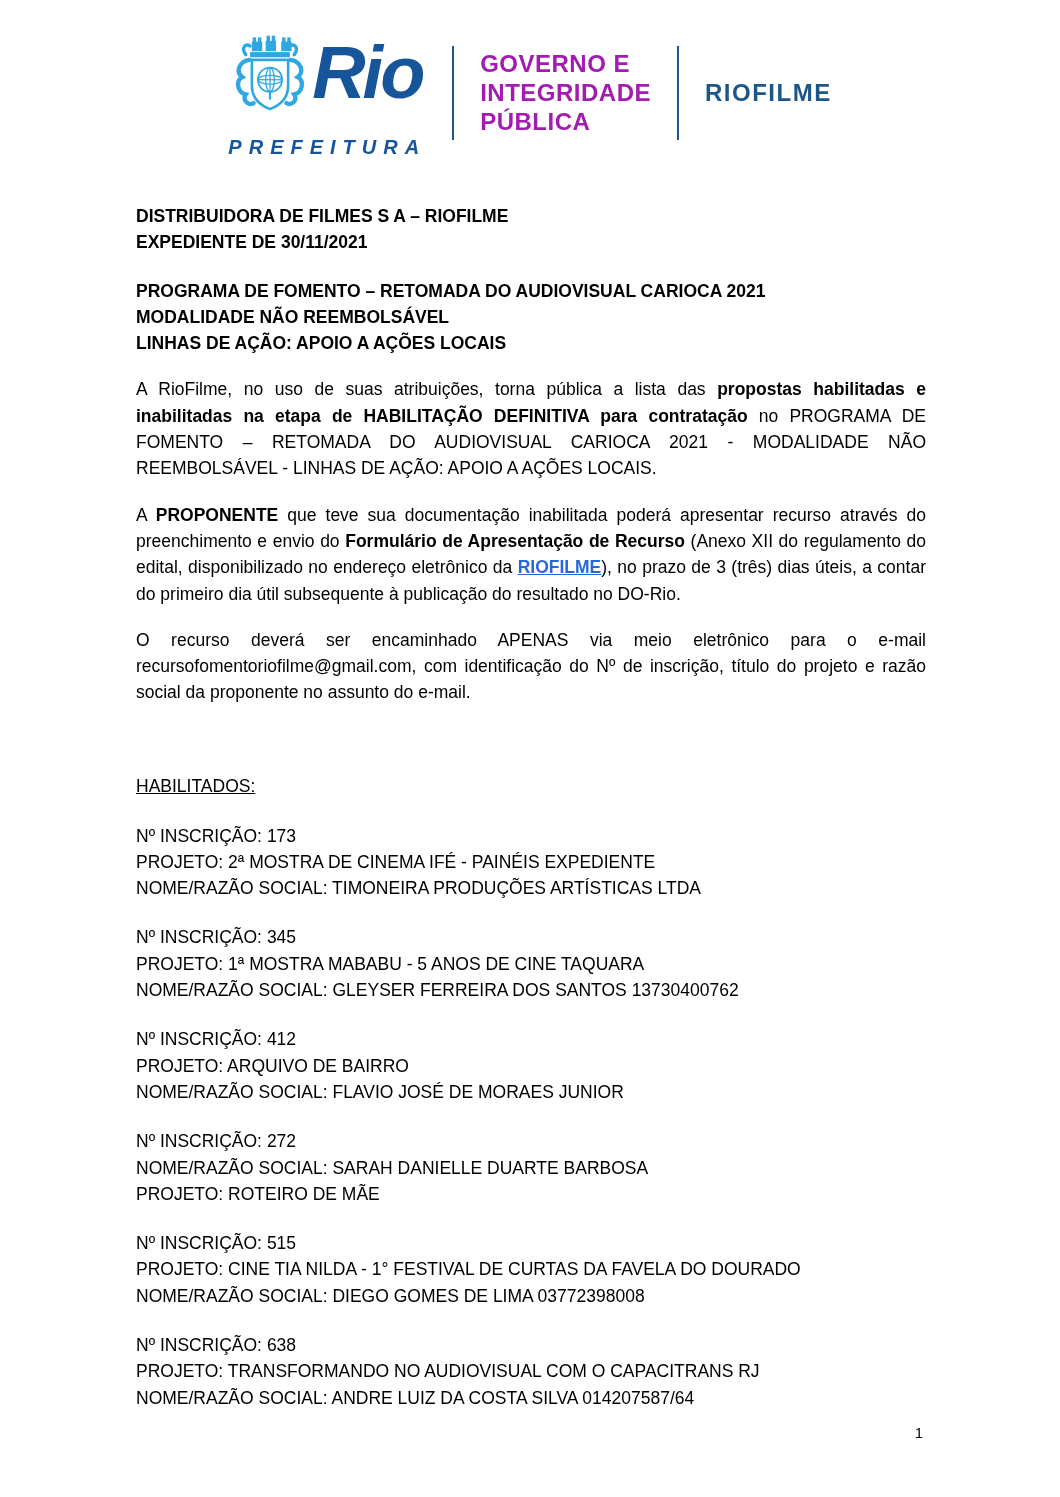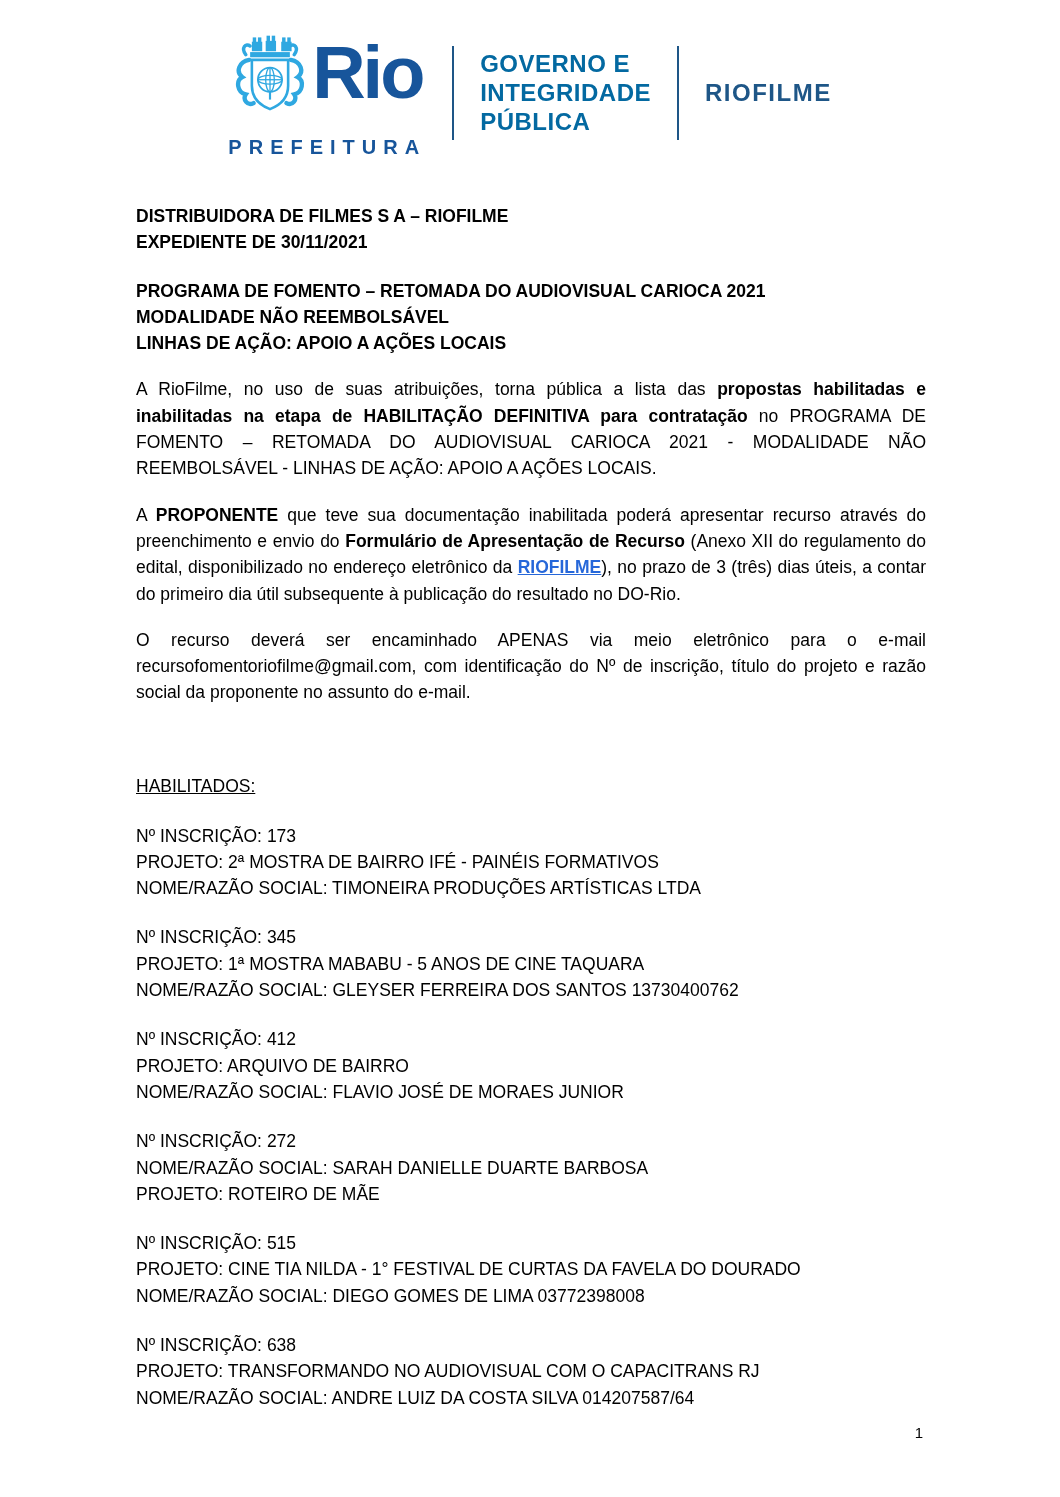--- a/index.html
+++ b/index.html
@@ -20,20 +20,21 @@
     left: 0;
     width: 100%;
     display: flex;
     justify-content: center;
     align-items: center;
   }
   .logo-rio {
     display: flex;
     flex-direction: column;
     align-items: center;
+    font-style: italic;
   }
   .logo-rio-top {
     display: flex;
     align-items: flex-start;
     gap: 4px;
   }
   .rio-wordmark {
     font-size: 74px;
     font-weight: bold;
     letter-spacing: -3px;
@@ -141,21 +142,21 @@
             <path d="M72,28 C78,20 72,14 67,18" fill="none" stroke="#2FA8E1" stroke-width="4" stroke-linecap="round"></path>
           </svg>
         </span>
         <span class="rio-wordmark" style="color: rgb(23, 85, 155);">Rio</span>
       </div>
       <div class="prefeitura" style="color: rgb(23, 85, 155);">PREFEITURA</div>
     </div>
 
     <div class="hdr-divider" style="background: rgb(30, 86, 135);"></div>
 
-    <div class="governo" style="color: #0369a1;">
+    <div class="governo" style="color: #a21caf;">
       <div>GOVERNO E</div>
       <div>INTEGRIDADE</div>
       <div>PÚBLICA</div>
     </div>
 
     <div class="hdr-divider" style="background: rgb(30, 86, 135);"></div>
 
     <div class="riofilme-brand" style="color: rgb(30, 86, 135);">RIOFILME</div>
   </div>
 
@@ -179,21 +180,21 @@
     <p class="para"><span>A </span><span class="bold">PROPONENTE</span><span> que teve sua documentação inabilitada poderá apresentar recurso através do preenchimento e envio do </span><span class="bold">Formulário de Apresentação de Recurso</span><span> (Anexo XII do regulamento do edital, disponibilizado no endereço eletrônico da </span><span class="doc-link" id="riofilme-link" style="color: rgb(38, 103, 217);">RIOFILME</span><span>), no prazo de 3 (três) dias úteis, a contar do primeiro dia útil subsequente à publicação do resultado no DO-Rio.</span></p>
 
     <p class="para">O recurso deverá ser encaminhado APENAS via meio eletrônico para o e-mail recursofomentoriofilme@gmail.com, com identificação do Nº de inscrição, título do projeto e razão social da proponente no assunto do e-mail.</p>
 
     <div class="block-gap"></div>
 
     <div class="section-heading">HABILITADOS:</div>
 
     <div class="entry">
       <div><span>Nº INSCRIÇÃO:</span> <span>173</span></div>
-      <div><span>PROJETO:</span> <span>2ª MOSTRA DE BAIRRO IFÉ - PAINÉIS FORMATIVOS</span></div>
+      <div><span>PROJETO:</span> <span>2ª MOSTRA DE CINEMA IFÉ - PAINÉIS EXPEDIENTE</span></div>
       <div><span>NOME/RAZÃO SOCIAL:</span> <span>TIMONEIRA PRODUÇÕES ARTÍSTICAS LTDA</span></div>
     </div>
 
     <div class="entry">
       <div><span>Nº INSCRIÇÃO:</span> <span>345</span></div>
       <div><span>PROJETO:</span> <span>1ª MOSTRA MABABU - 5 ANOS DE CINE TAQUARA</span></div>
       <div><span>NOME/RAZÃO SOCIAL:</span> <span>GLEYSER FERREIRA DOS SANTOS 13730400762</span></div>
     </div>
 
     <div class="entry">

